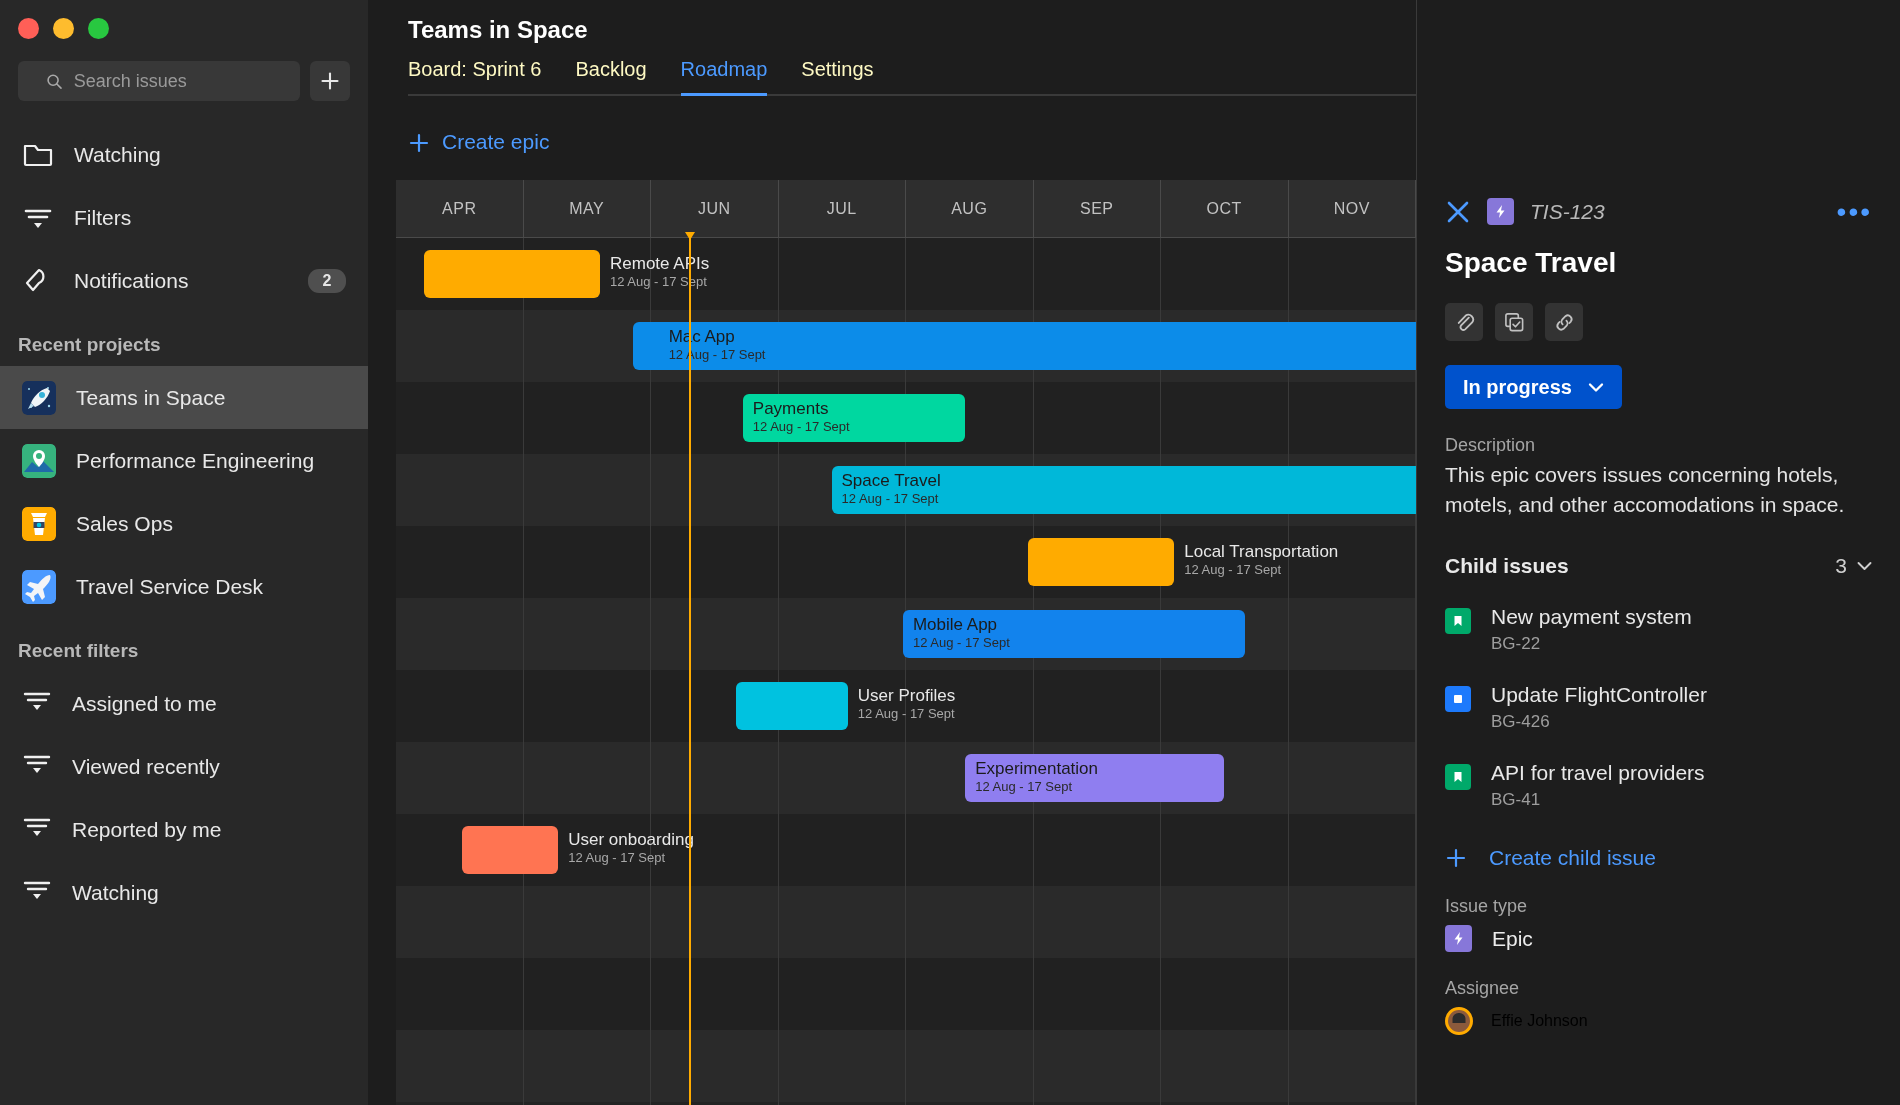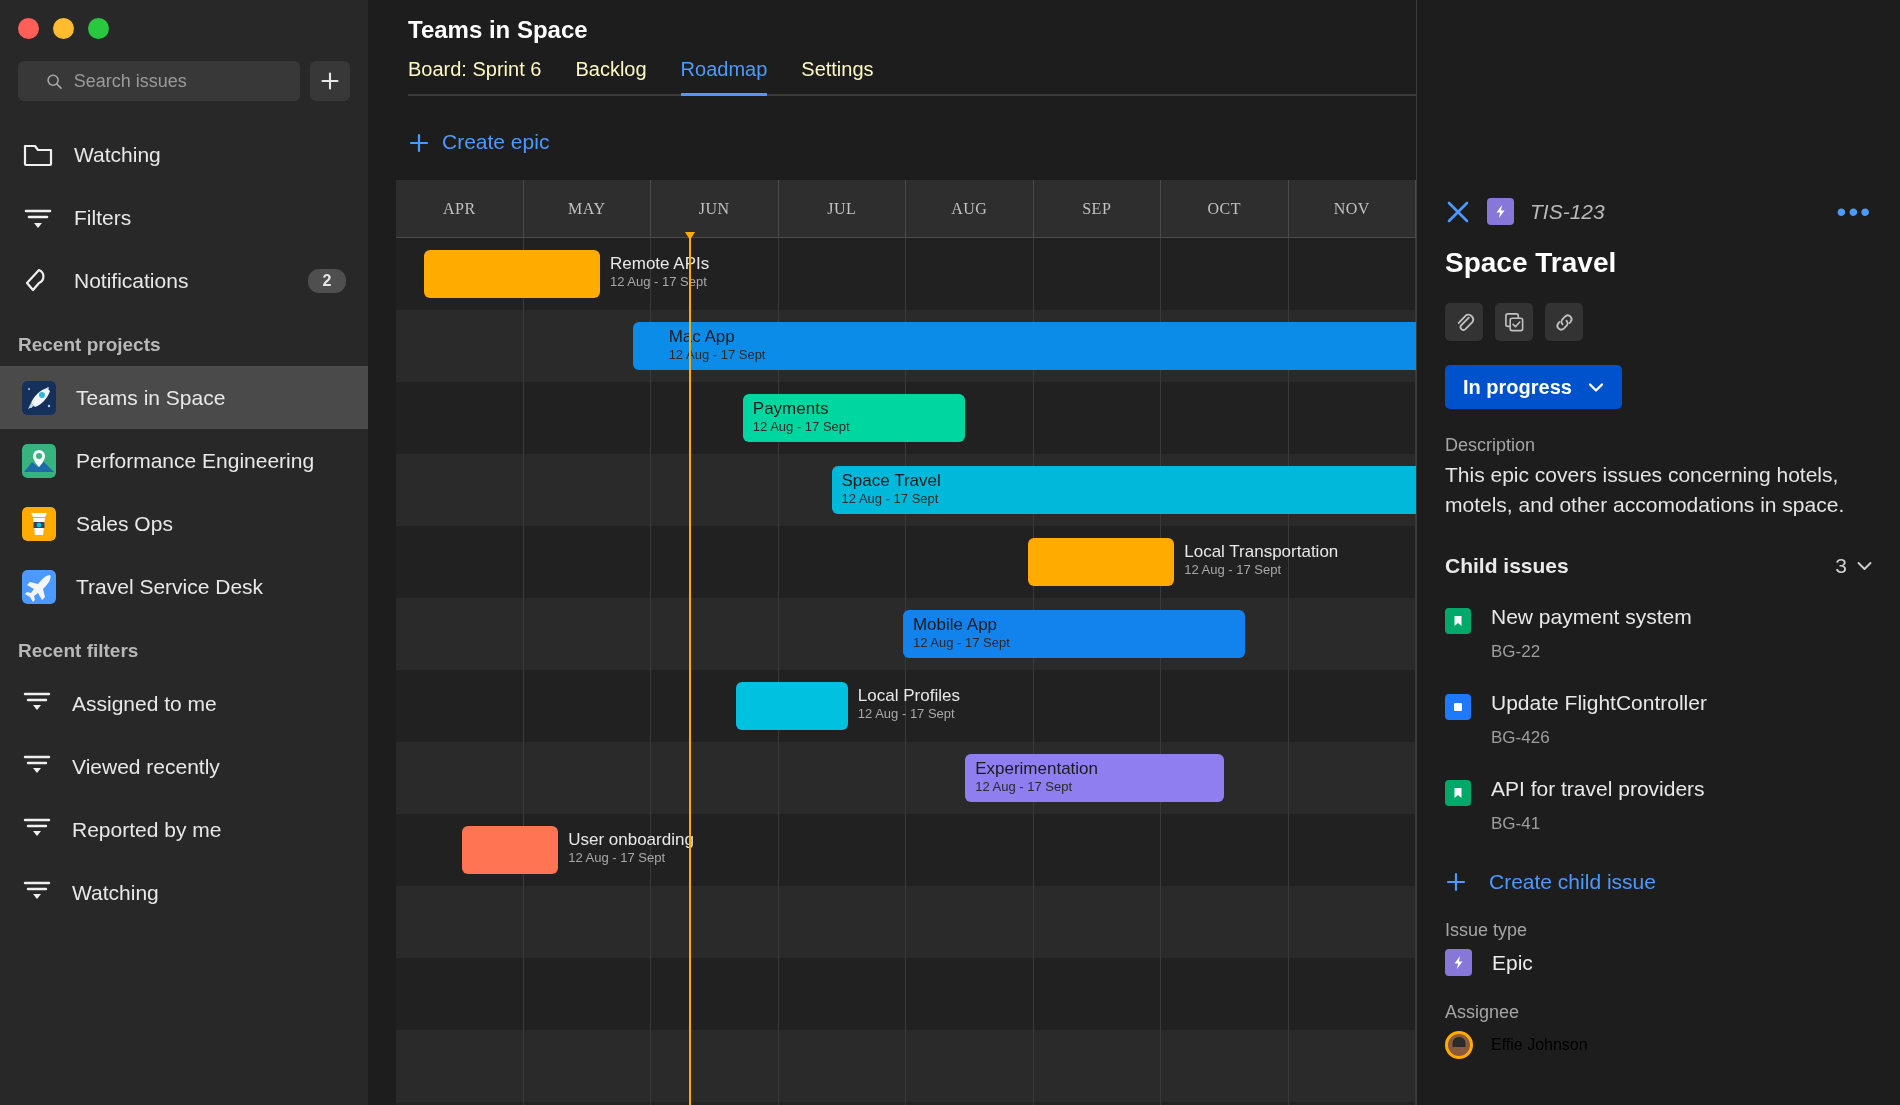--- a/index.html
+++ b/index.html
@@ -98,21 +98,20 @@
   #timeline {
     position: absolute; left: 396px; top: 180px;
     width: 1020px; height: 925px;
     background: #232323; overflow: hidden;
   }
   .tlhead { display: flex; height: 58px; background: #2e2e2e; border-bottom: 1px solid #4a4a4a; }
   .tlhead .mcell {
     flex: 1 0 0; display: flex; align-items: center; justify-content: center;
     color: #c2c2c2; font-size: 16px; letter-spacing: 0.5px;
     border-right: 1px solid #4a4a4a;
-    font-family: Liberation Serif, serif;
   }
   .tlbody { position: relative; height: 867px; }
   .tlgrid { position: absolute; inset: 0; display: flex; }
   .tlgrid .gcol { flex: 1 0 0; border-right: 1px solid #3a3a3a; }
   .tlrows { position: absolute; inset: 0; }
   .tlrow { height: 72px; }
   .tlrow.alt { background: #2a2a2a; }
   .tlrow.norm { background: #212121; }
 
   .bars { position: absolute; inset: 0; }
@@ -166,21 +165,21 @@
   .fldlabel { color: #a5a5a5; font-size: 18px; margin-top: 26px; }
   .descr { color: #e4e4e4; font-size: 21px; line-height: 30px; margin-top: 4px; }
 
   .cihead { display: flex; align-items: center; margin-top: 34px; }
   .cihead .t { color: #e9e9e9; font-size: 21px; font-weight: bold; }
   .cihead .c { margin-left: auto; color: #cfcfcf; font-size: 21px; display: flex; align-items: center; gap: 10px; }
   .ciitem { display: flex; align-items: flex-start; gap: 20px; margin-top: 26px; cursor: pointer; }
   .citype { width: 26px; height: 26px; border-radius: 4px; flex: 0 0 26px; margin-top: 4px;
             display: flex; align-items: center; justify-content: center; }
   .ciname { color: #e8e8e8; font-size: 21px; line-height: 26px; }
-  .cikey { color: #9e9e9e; font-size: 17px; line-height: 24px; margin-top: 10px; }
+  .cikey { color: #9e9e9e; font-size: 17px; line-height: 24px; margin-top: 2px; }
   .createchild { display: flex; align-items: center; gap: 22px; margin-top: 34px; color: #4c9aff; font-size: 21px; cursor: pointer; }
   .typerow { display: flex; align-items: center; gap: 20px; margin-top: 8px; }
   .typerow .lbl { color: #ececec; font-size: 21px; }
   .assignrow { display: flex; align-items: center; gap: 18px; margin-top: 8px; }
   .avatar { width: 28px; height: 28px; border-radius: 50%; border: 3px solid #ffab00;
             background: #8b5a3c; flex: 0 0 28px; position: relative; overflow: hidden; }
   .avatar::after { content: ""; position: absolute; left: 50%; top: 3px; transform: translateX(-50%);
                    width: 13px; height: 10px; background: #2b2b2b; border-radius: 6px 6px 0 0; }
 </style>
 </head>
@@ -435,21 +434,21 @@
             </div>
           </div>
           <div class="bar" style="left: 49.7%; width: 33.5%; top: 372px; background: rgb(18, 131, 237);">
             <div class="blabels">
               <div class="bname">Mobile App</div>
               <div class="bdate">12 Aug - 17 Sept</div>
             </div>
           </div>
           <div class="bar outside" style="left: 33.3%; width: 11%; top: 444px; background: rgb(0, 194, 224);">
             <div class="blabels">
-              <div class="bname">Local Profiles</div>
+              <div class="bname">User Profiles</div>
               <div class="bdate">12 Aug - 17 Sept</div>
             </div>
           </div>
           <div class="bar" style="left: 55.8%; width: 25.4%; top: 516px; background: rgb(143, 126, 240);">
             <div class="blabels">
               <div class="bname">Experimentation</div>
               <div class="bdate">12 Aug - 17 Sept</div>
             </div>
           </div>
           <div class="bar outside" style="left: 6.5%; width: 9.4%; top: 588px; background: rgb(255, 116, 82);">

